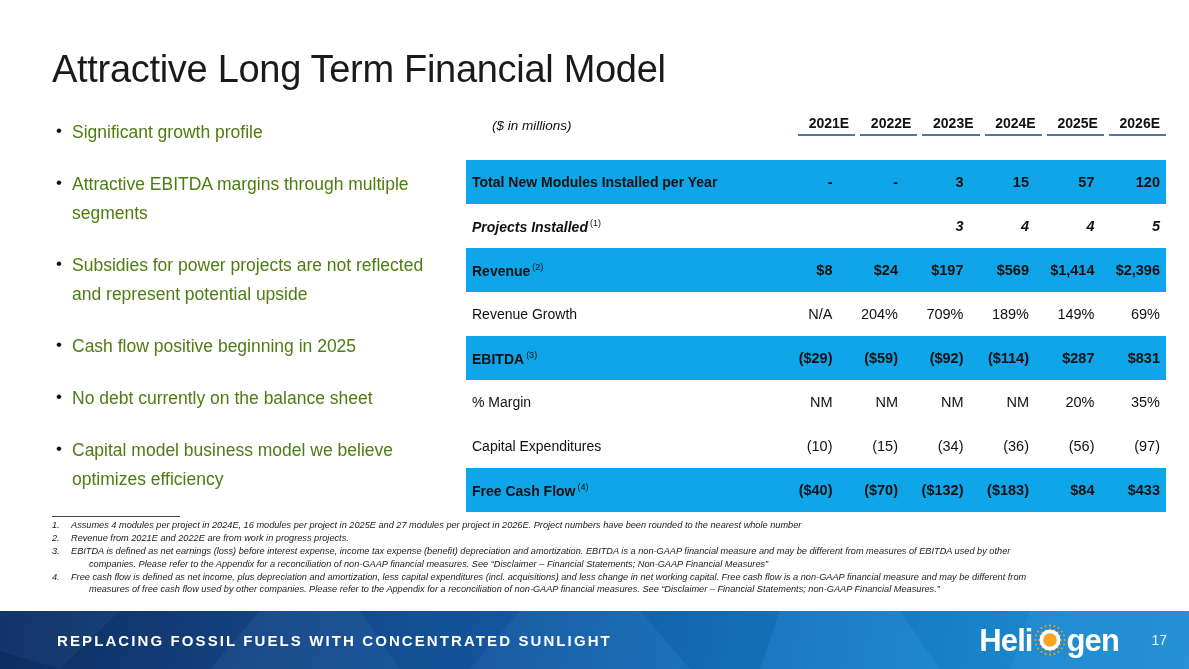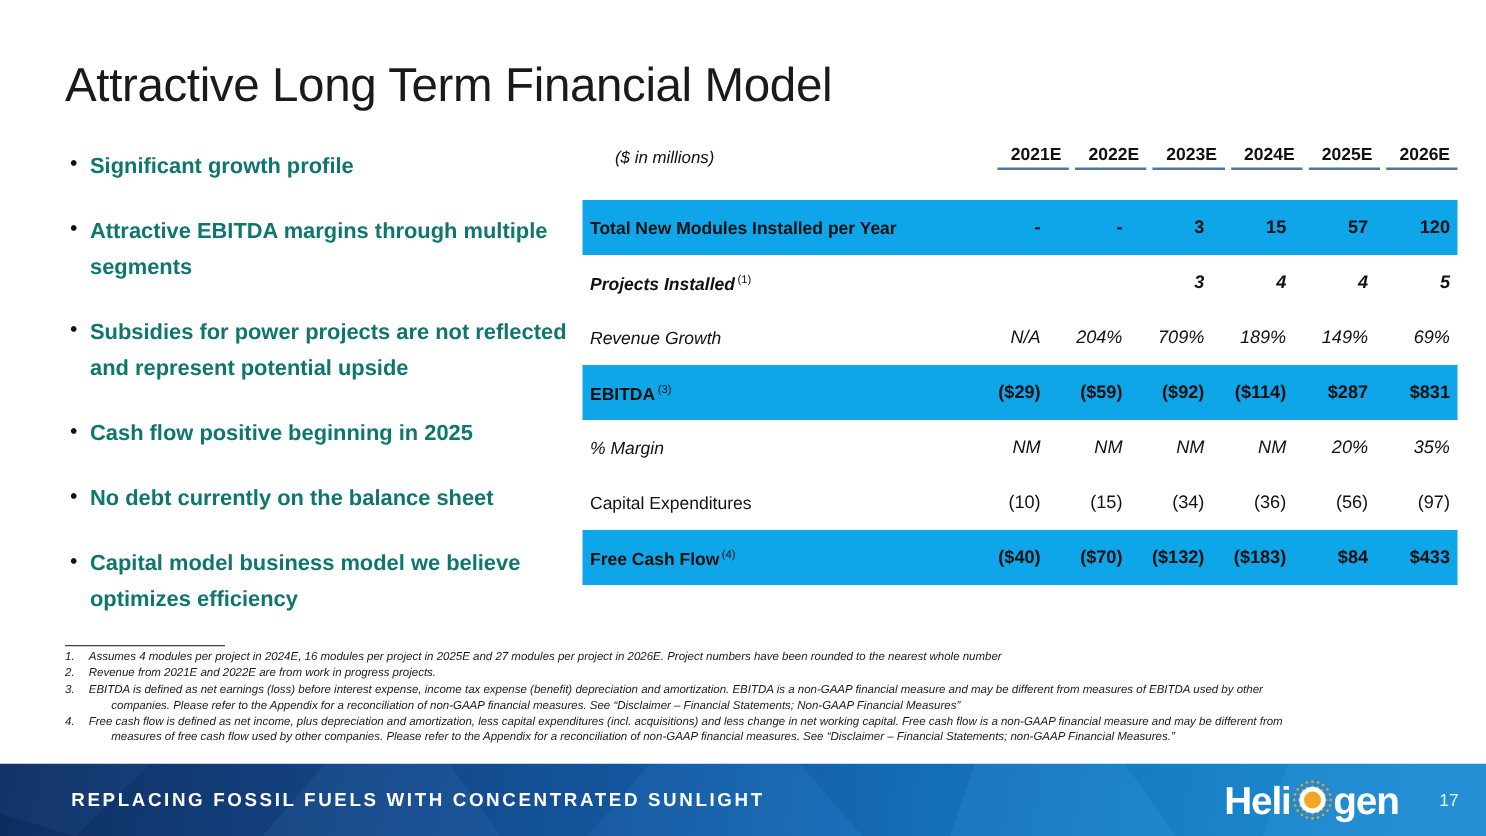--- a/index.html
+++ b/index.html
@@ -21,21 +21,21 @@
   }
 
   
   .bullets{position:absolute;left:56px;top:118px;width:400px;}
   .bullet{display:flex;align-items:flex-start;margin-bottom:23px;}
   .bullet .dot{
     width:16px;flex:0 0 16px;color:#111;font-size:17px;line-height:26px;
     text-align:left;
   }
   .bullet .btext{
-    font-size:17.5px;line-height:29px;color:#0f766e;font-weight:700;
+    font-size:17.5px;line-height:29px;color:#4d7c0f;font-weight:400;
   }
 
   
   .table{position:absolute;left:466px;top:108px;width:700px;}
   .trow{display:flex;align-items:center;}
 
   .hdrrow{height:34px;}
   .hdr-label{
     flex:0 0 312px;font-size:13.5px;font-style:italic;color:#111;
     padding-left:6px;box-sizing:border-box;margin-left:20px;
@@ -54,21 +54,21 @@
     flex:0 0 312px;font-size:14px;color:#111;padding-left:6px;
     box-sizing:border-box;white-space:nowrap;
   }
   .drow .rcell{
     flex:1 1 0;text-align:right;font-size:14.5px;color:#111;
     padding-right:6px;box-sizing:border-box;margin-right:5px;
   }
   .drow .rcell:last-child{margin-right:0;}
 
   .b .rlabel,.b .rcell{font-weight:bold;}
-  .i .rlabel,.i .rcell{font-style:italic;}
+  .i .rlabel,.i .rcell{}
   .bi .rlabel,.bi .rcell{font-weight:bold;font-style:italic;}
 
   sup.fn{font-size:9px;vertical-align:super;font-weight:normal;font-style:normal;
          margin-left:2px;letter-spacing:0;}
 
   
   .notes{position:absolute;left:52px;top:516px;width:1110px;}
   .notes .rule{width:128px;height:1px;background:#444;margin-bottom:2px;}
   .src{font-size:9.2px;font-style:italic;color:#1a1a1a;line-height:12.5px;}
   .note{display:flex;font-size:9.2px;font-style:italic;color:#1a1a1a;
@@ -158,20 +158,29 @@
           <div class="rcell">120</div>
         </div>
         <div class="trow drow bi">
           <div class="rlabel">Projects Installed<sup class="fn">(1)</sup></div>
           <div class="rcell"></div>
           <div class="rcell"></div>
           <div class="rcell">3</div>
           <div class="rcell">4</div>
           <div class="rcell">4</div>
           <div class="rcell">5</div>
+        </div>
+        <div class="trow drow b shaded">
+          <div class="rlabel">Revenue<sup class="fn">(2)</sup></div>
+          <div class="rcell">$8</div>
+          <div class="rcell">$24</div>
+          <div class="rcell">$197</div>
+          <div class="rcell">$569</div>
+          <div class="rcell">$1,414</div>
+          <div class="rcell">$2,396</div>
         </div>
         <div class="trow drow i">
           <div class="rlabel">Revenue Growth</div>
           <div class="rcell">N/A</div>
           <div class="rcell">204%</div>
           <div class="rcell">709%</div>
           <div class="rcell">189%</div>
           <div class="rcell">149%</div>
           <div class="rcell">69%</div>
         </div>

